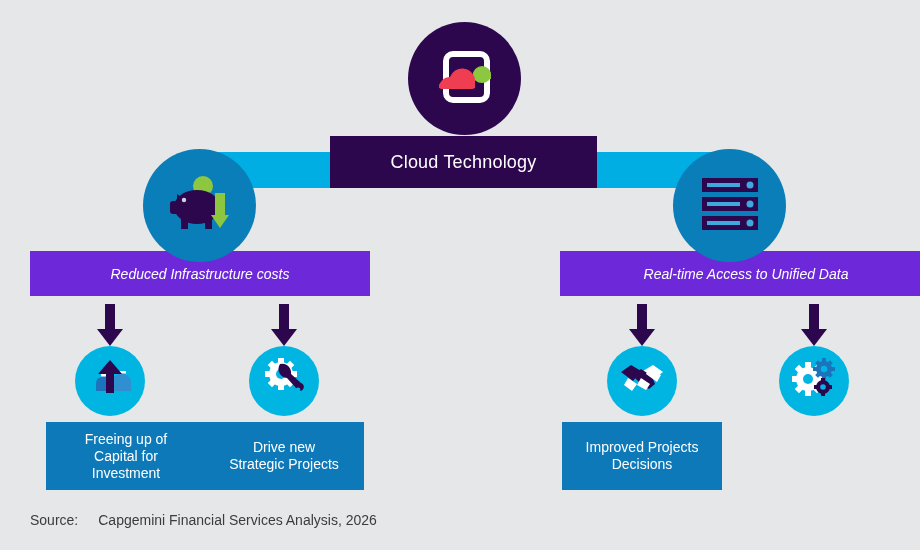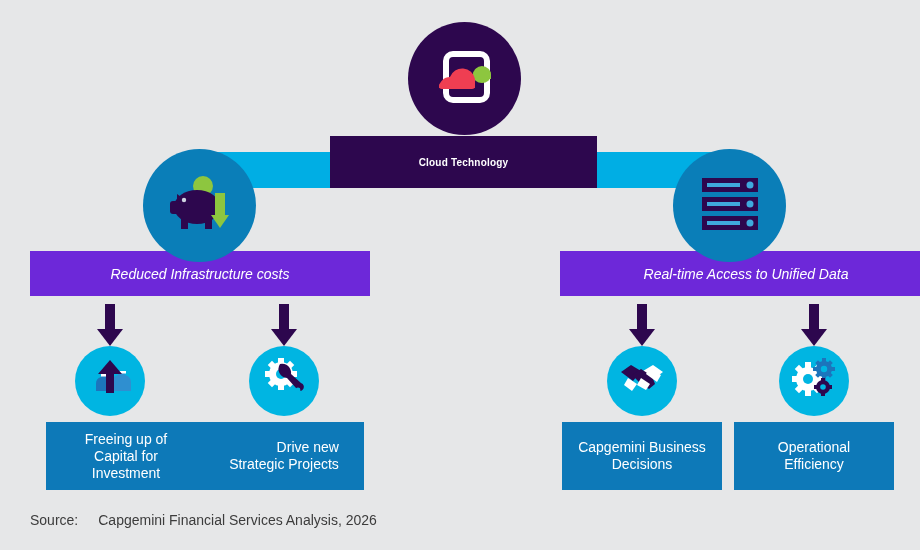--- a/index.html
+++ b/index.html
@@ -38,22 +38,22 @@
     width: 267px;
     height: 52px;
     background: #2d074e;
     display: flex;
     align-items: center;
     justify-content: center;
     z-index: 6;
   }
   .title-block span {
     color: #ffffff;
-    font-size: 10px;
-    font-weight: bold;
+    font-size: 18px;
+    font-weight: normal;
     letter-spacing: 0.2px;
   }
 
   
   .circle {
     position: absolute;
     border-radius: 50%;
     display: flex;
     align-items: center;
     justify-content: center;
@@ -235,21 +235,21 @@
         <circle cx="36" cy="33" r="2.4" fill="#00b5e2"></circle>
       </svg>
     </span>
   </div>
 
   <div class="leaf-box" style="left:46px;">
     <span>Freeing up of
 Capital for
 Investment</span>
   </div>
-  <div class="leaf-box" style="left:204px;text-align:right;">
+  <div class="leaf-box" style="left:204px;">
     <span>Drive new
 Strategic Projects</span>
   </div>
 
   <div class="circle circle-mid right">
     <span>
       <svg width="64" height="64" viewBox="0 0 64 64">
         <g>
           <rect x="4" y="6" width="56" height="14" fill="#2d074e"></rect>
           <rect x="4" y="25" width="56" height="14" fill="#2d074e"></rect>
@@ -328,26 +328,22 @@
           <rect x="30" y="35" width="4" height="4"></rect>
           <rect x="23" y="28" width="4" height="4"></rect>
           <rect x="37" y="28" width="4" height="4"></rect>
         </g>
         <circle cx="32" cy="30" r="2.8" fill="#00b5e2"></circle>
       </svg>
     </span>
   </div>
 
   <div class="leaf-box" style="left:562px;">
-    <span>Capgemini Business
+    <span>Improved Projects
 Decisions</span>
-  </div>
-  <div class="leaf-box" style="left:734px;">
-    <span>Operational
-Efficiency</span>
   </div>
 
   <div class="source">
     <span class="label">Source:</span>
     <span>Capgemini Financial Services Analysis, 2026</span>
   </div>
 
 </div>
 
 </body></html>

